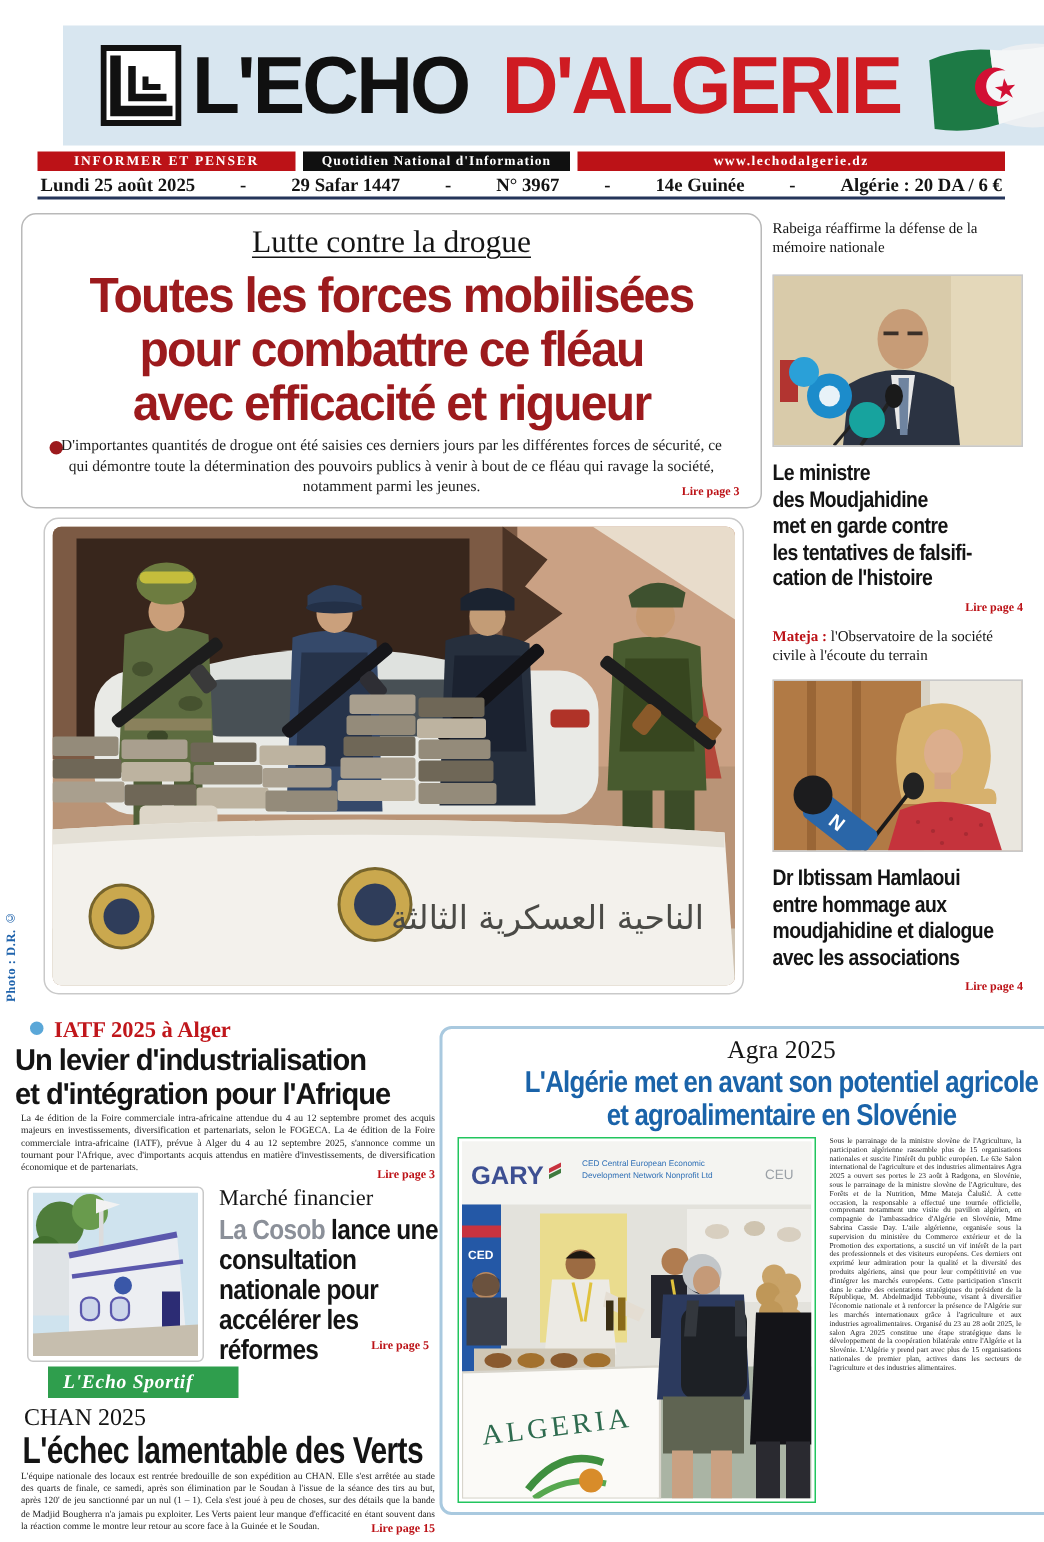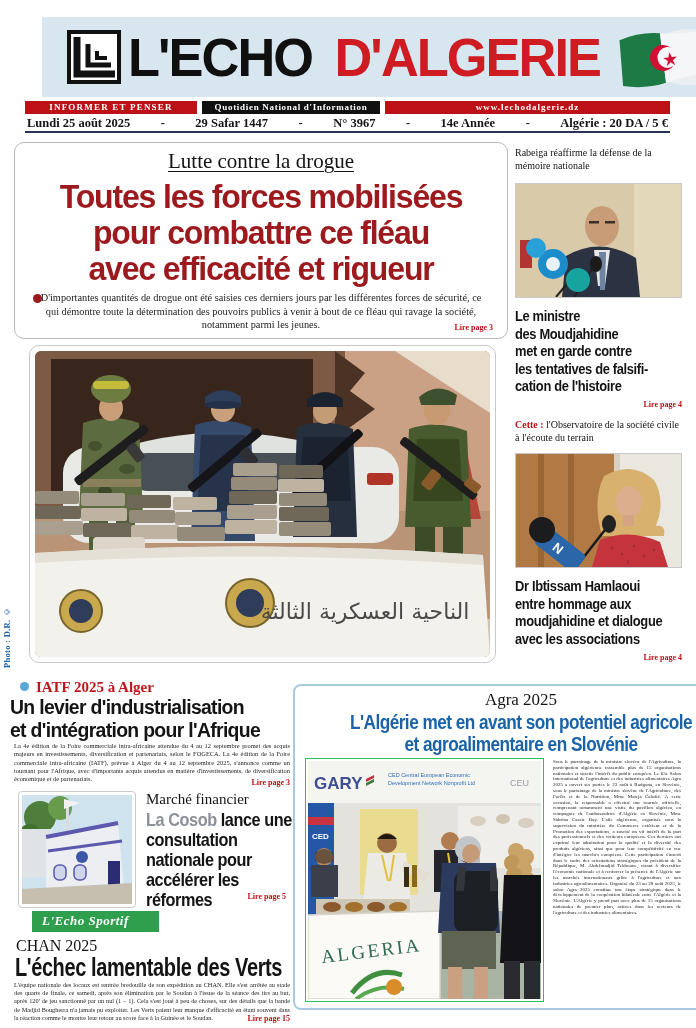--- a/index.html
+++ b/index.html
@@ -146,23 +146,23 @@
     <div class="bar bar-red2">www.lechodalgerie.dz</div>
   </div>
 
   <div class="dateline">
     <span>Lundi 25 août 2025</span>
     <span>-</span>
     <span>29 Safar 1447</span>
     <span>-</span>
     <span>N° 3967</span>
     <span>-</span>
-    <span>14e Année</span>
+    <span>14e Guinée</span>
     <span>-</span>
-    <span>Algérie : 20 DA / 5 €</span>
+    <span>Algérie : 20 DA / 6 €</span>
   </div>
 
   <div class="lead-box">
     <div class="lead-kicker">Lutte contre la drogue</div>
     <div class="lead-headline">
       <div>Toutes les forces mobilisées</div>
       <div>pour combattre ce fléau</div>
       <div>avec efficacité et rigueur</div>
     </div>
     <span class="lead-bullet"></span>
@@ -305,21 +305,21 @@
     <div class="r-headline" style="top:307px;">
       <div>Le ministre</div>
       <div>des Moudjahidine</div>
       <div>met en garde contre</div>
       <div>les tentatives de falsifi-</div>
       <div>cation de l'histoire</div>
     </div>
     <div class="r-ref page-ref" style="top:400px;">Lire page 4</div>
 
     <div class="r-kicker" style="top:419px;">
-      <span class="kicker-red">Cette :</span><span> l'Observatoire de la société civile à l'écoute du terrain</span>
+      <span class="kicker-red">Mateja :</span><span> l'Observatoire de la société civile à l'écoute du terrain</span>
     </div>
     <div class="r-photo" style="top:453px;">
       <svg width="165" height="113" viewBox="0 0 165 113">
         <rect width="165" height="113" fill="#b17a45"></rect>
         <rect x="22" width="6" height="113" fill="#9a6636"></rect>
         <rect x="52" width="6" height="113" fill="#9a6636"></rect>
         <rect x="100" width="65" height="113" fill="#eae7df"></rect>
         <rect x="98" width="6" height="113" fill="#d8d2c4"></rect>
         <path d="M88,22 Q116,6 138,26 Q150,46 140,72 Q150,70 148,82 L86,82 Q76,46 88,22 Z" fill="#d7b16d"></path>
         <ellipse cx="113" cy="48" rx="13" ry="16" fill="#dcae8d"></ellipse>

